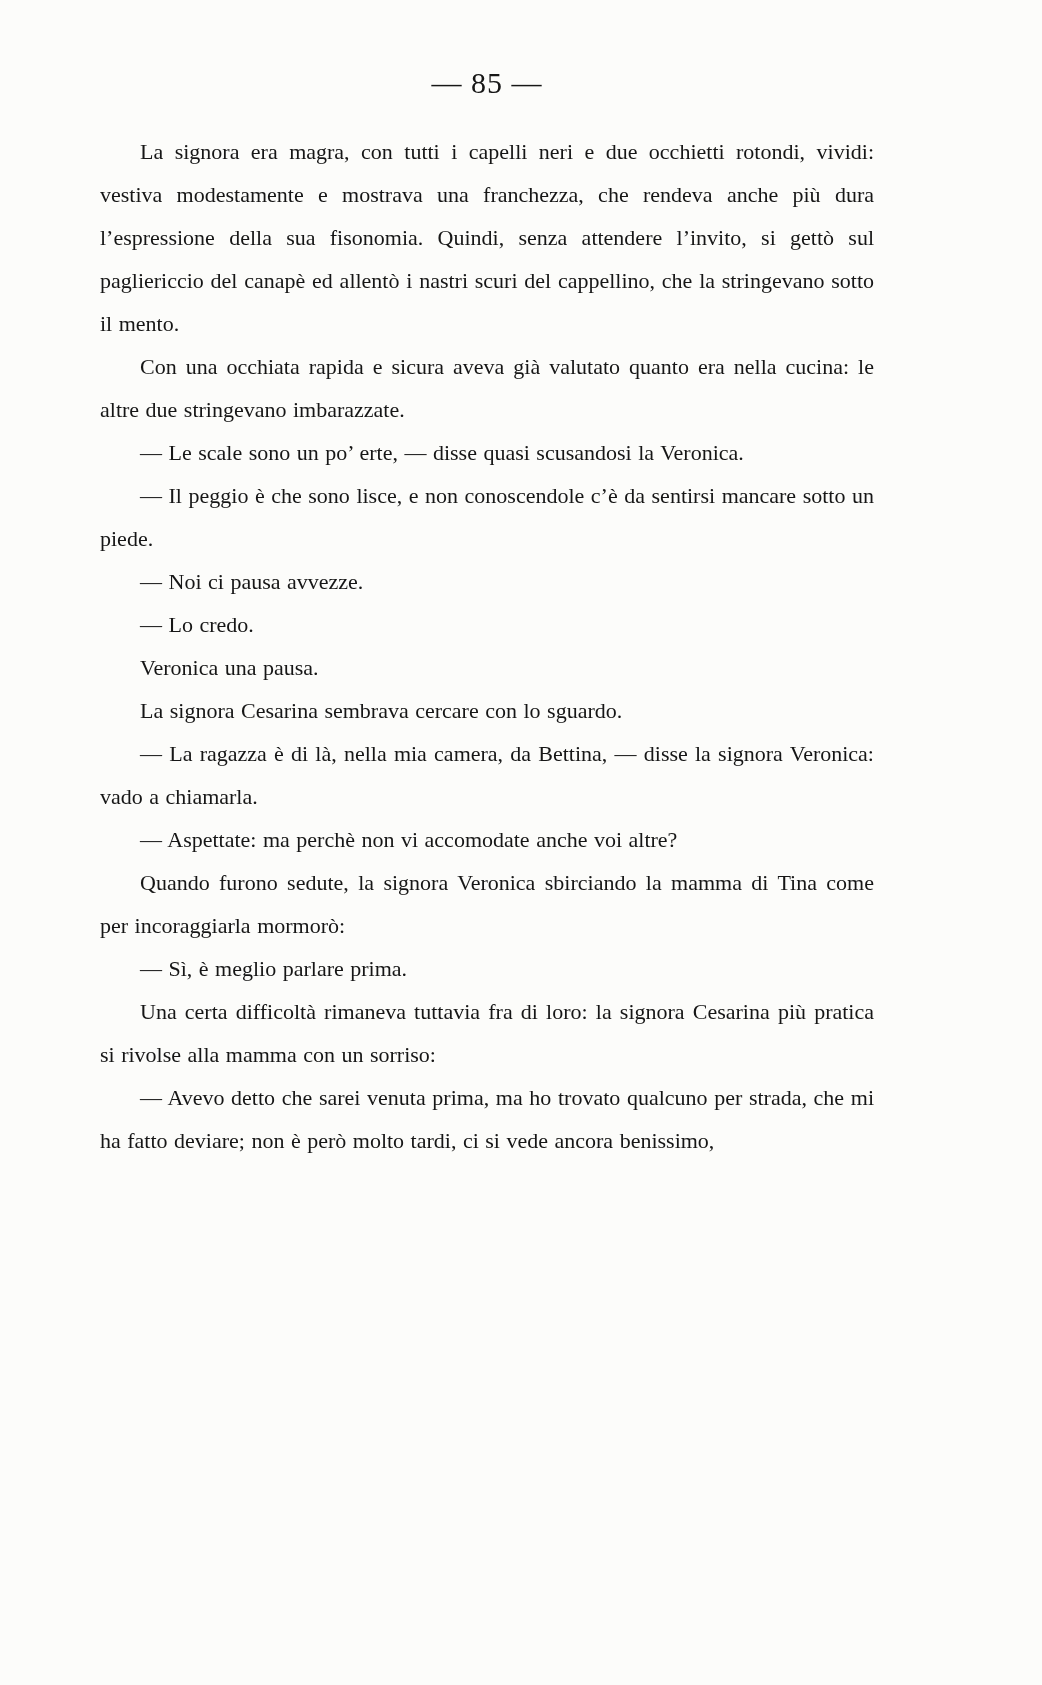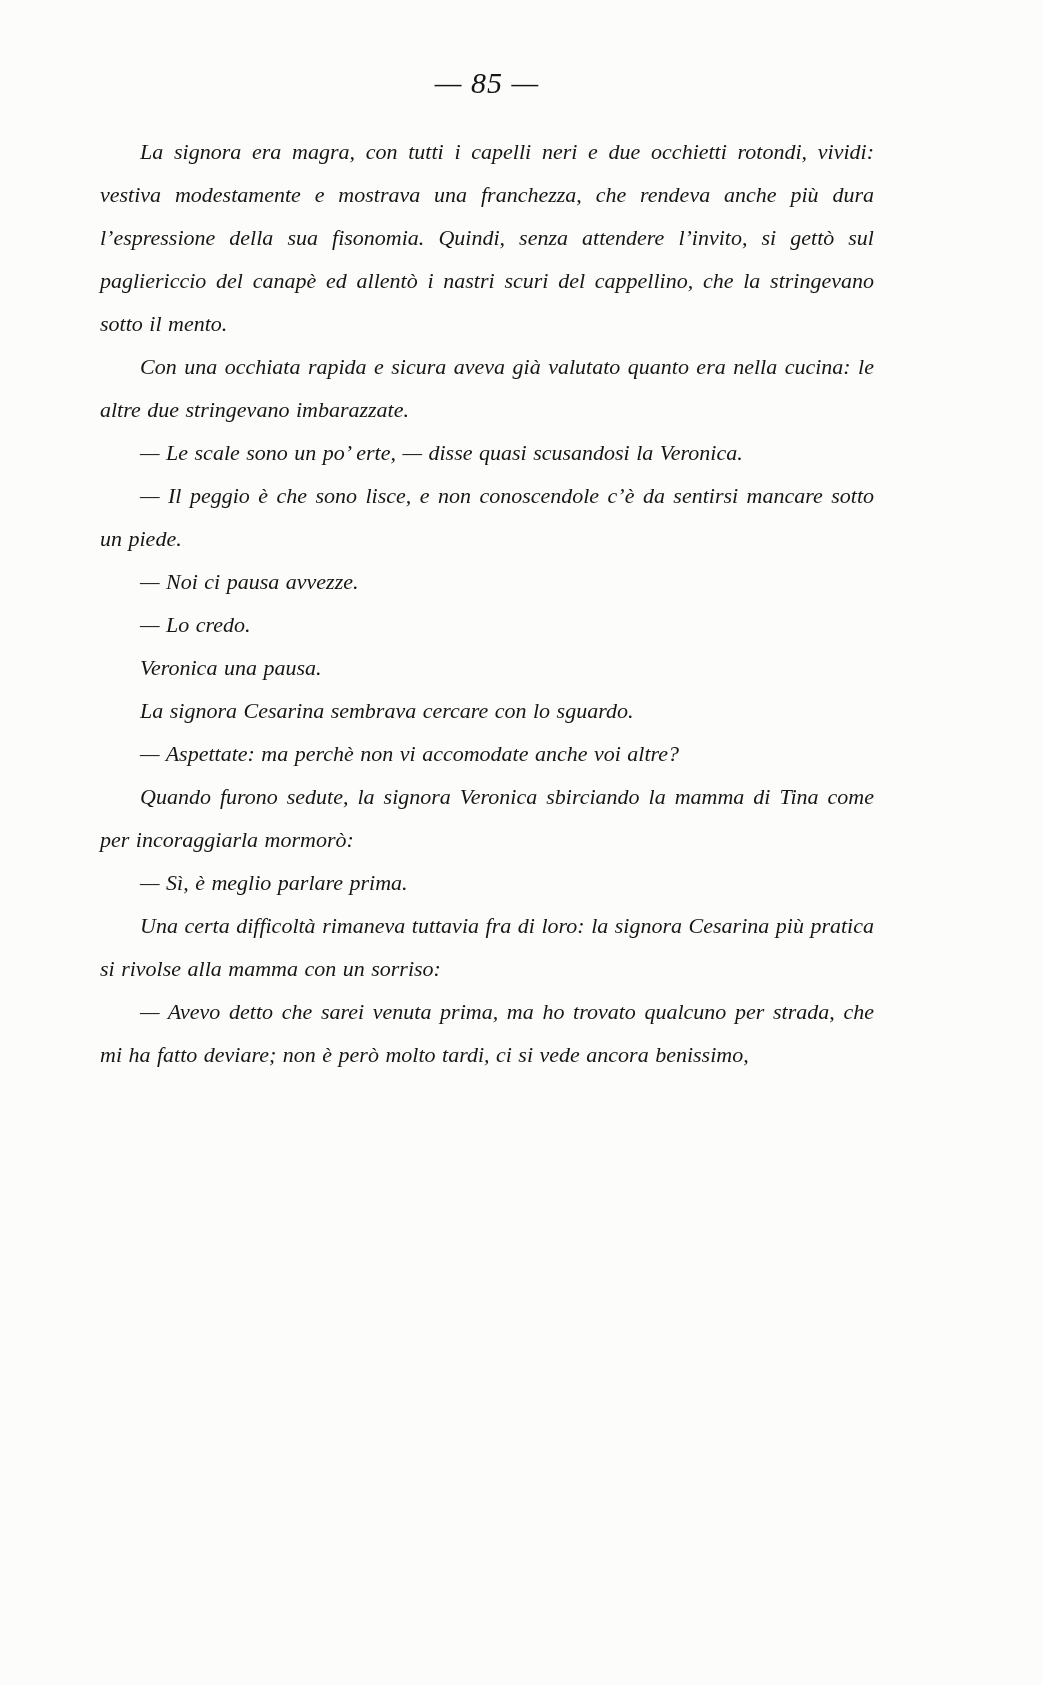--- a/index.html
+++ b/index.html
@@ -13,21 +13,20 @@
     font-family: "Liberation Serif", "DejaVu Serif", serif;
     color: #161616;
     overflow: hidden;
   }
   .page {
     box-sizing: border-box;
     width: 1042px;
     height: 1610px;
     padding: 66px 168px 40px 100px;
     position: relative;
-    font-style: italic;
   }
   .page-number {
     text-align: center;
     font-size: 30px;
     letter-spacing: 1px;
     margin: 0 0 30px 0;
   }
   .body-text p {
     margin: 0;
     font-size: 22px;
@@ -45,19 +44,20 @@
 
   <div class="body-text">
     <p>La signora era magra, con tutti i capelli neri e due occhietti rotondi, vividi: vestiva modestamente e mostrava una franchezza, che rendeva anche più dura l’espressione della sua fisonomia. Quindi, senza attendere l’invito, si gettò sul pagliericcio del canapè ed allentò i nastri scuri del cappellino, che la stringevano sotto il mento.</p>
     <p>Con una occhiata rapida e sicura aveva già valutato quanto era nella cucina: le altre due stringevano imbarazzate.</p>
     <p>— Le scale sono un po’ erte, — disse quasi scusandosi la Veronica.</p>
     <p>— Il peggio è che sono lisce, e non conoscendole c’è da sentirsi mancare sotto un piede.</p>
     <p>— Noi ci pausa avvezze.</p>
     <p>— Lo credo.</p>
     <p>Veronica una pausa.</p>
     <p>La signora Cesarina sembrava cercare con lo sguardo.</p>
+    <p>— La ragazza è di là, nella mia camera, da Bettina, — disse la signora Veronica: vado a chiamarla.</p>
     <p>— Aspettate: ma perchè non vi accomodate anche voi altre?</p>
     <p>Quando furono sedute, la signora Veronica sbirciando la mamma di Tina come per incoraggiarla mormorò:</p>
     <p>— Sì, è meglio parlare prima.</p>
     <p>Una certa difficoltà rimaneva tuttavia fra di loro: la signora Cesarina più pratica si rivolse alla mamma con un sorriso:</p>
     <p>— Avevo detto che sarei venuta prima, ma ho trovato qualcuno per strada, che mi ha fatto deviare; non è però molto tardi, ci si vede ancora benissimo,</p>
   </div>
 </div>
 
 </body></html>

